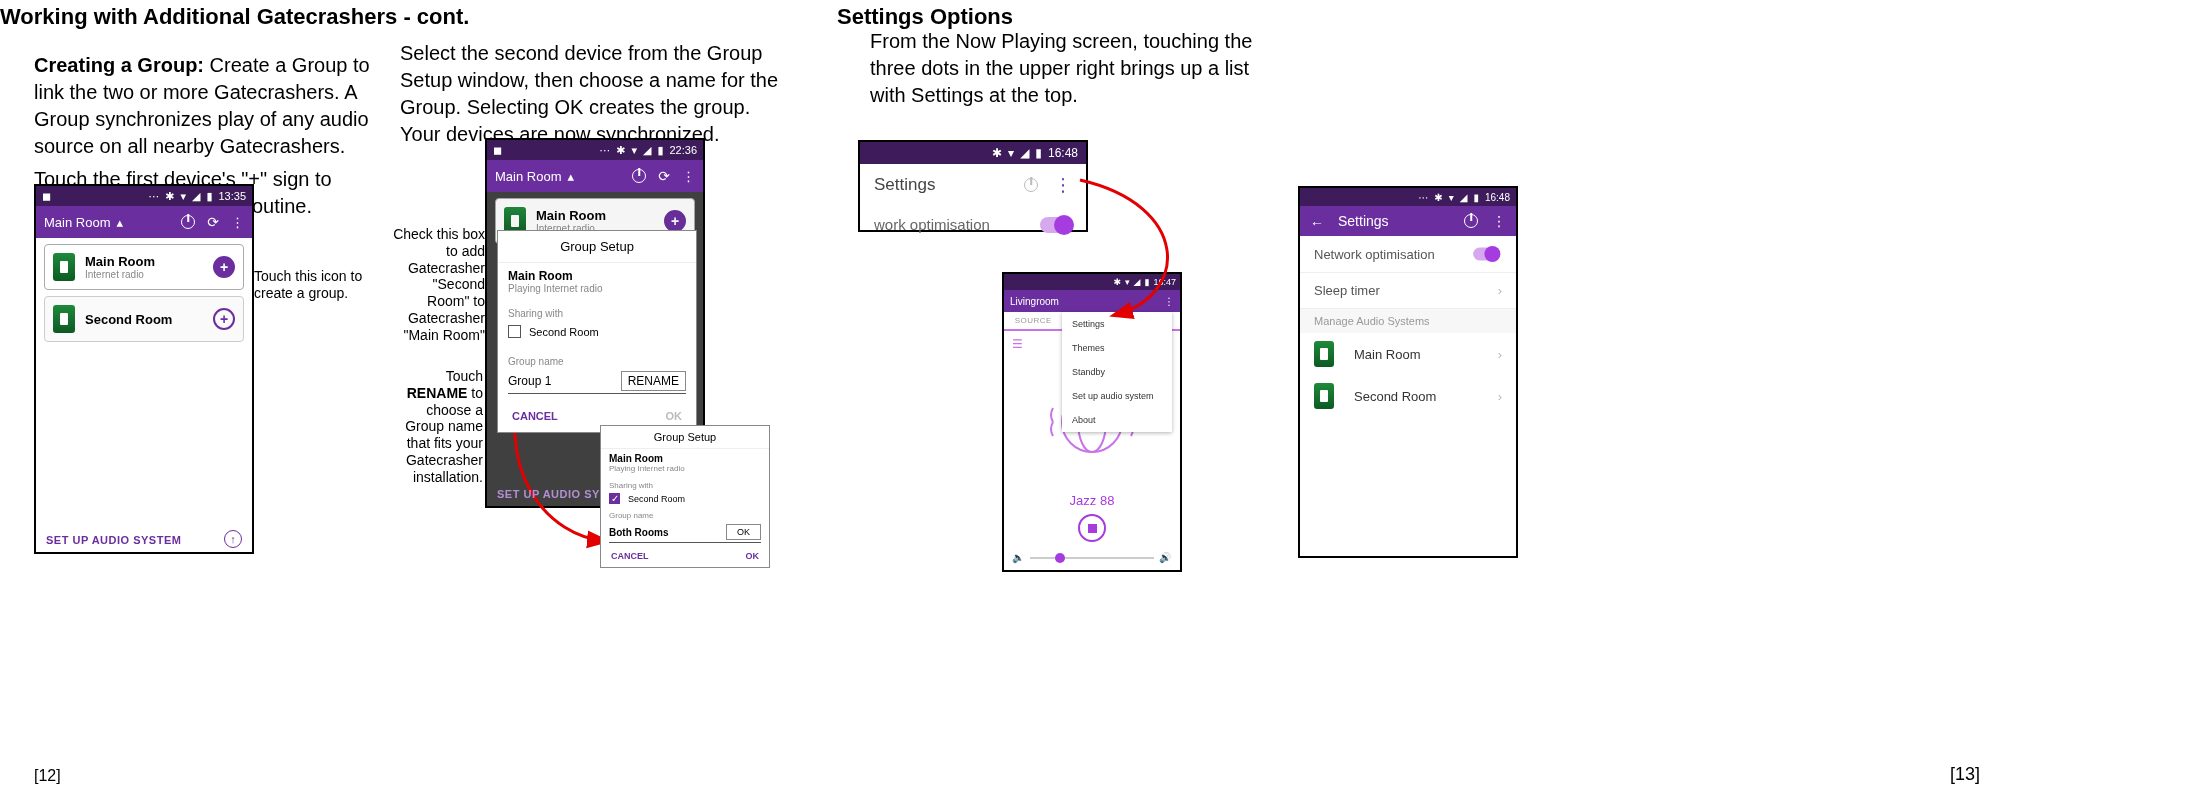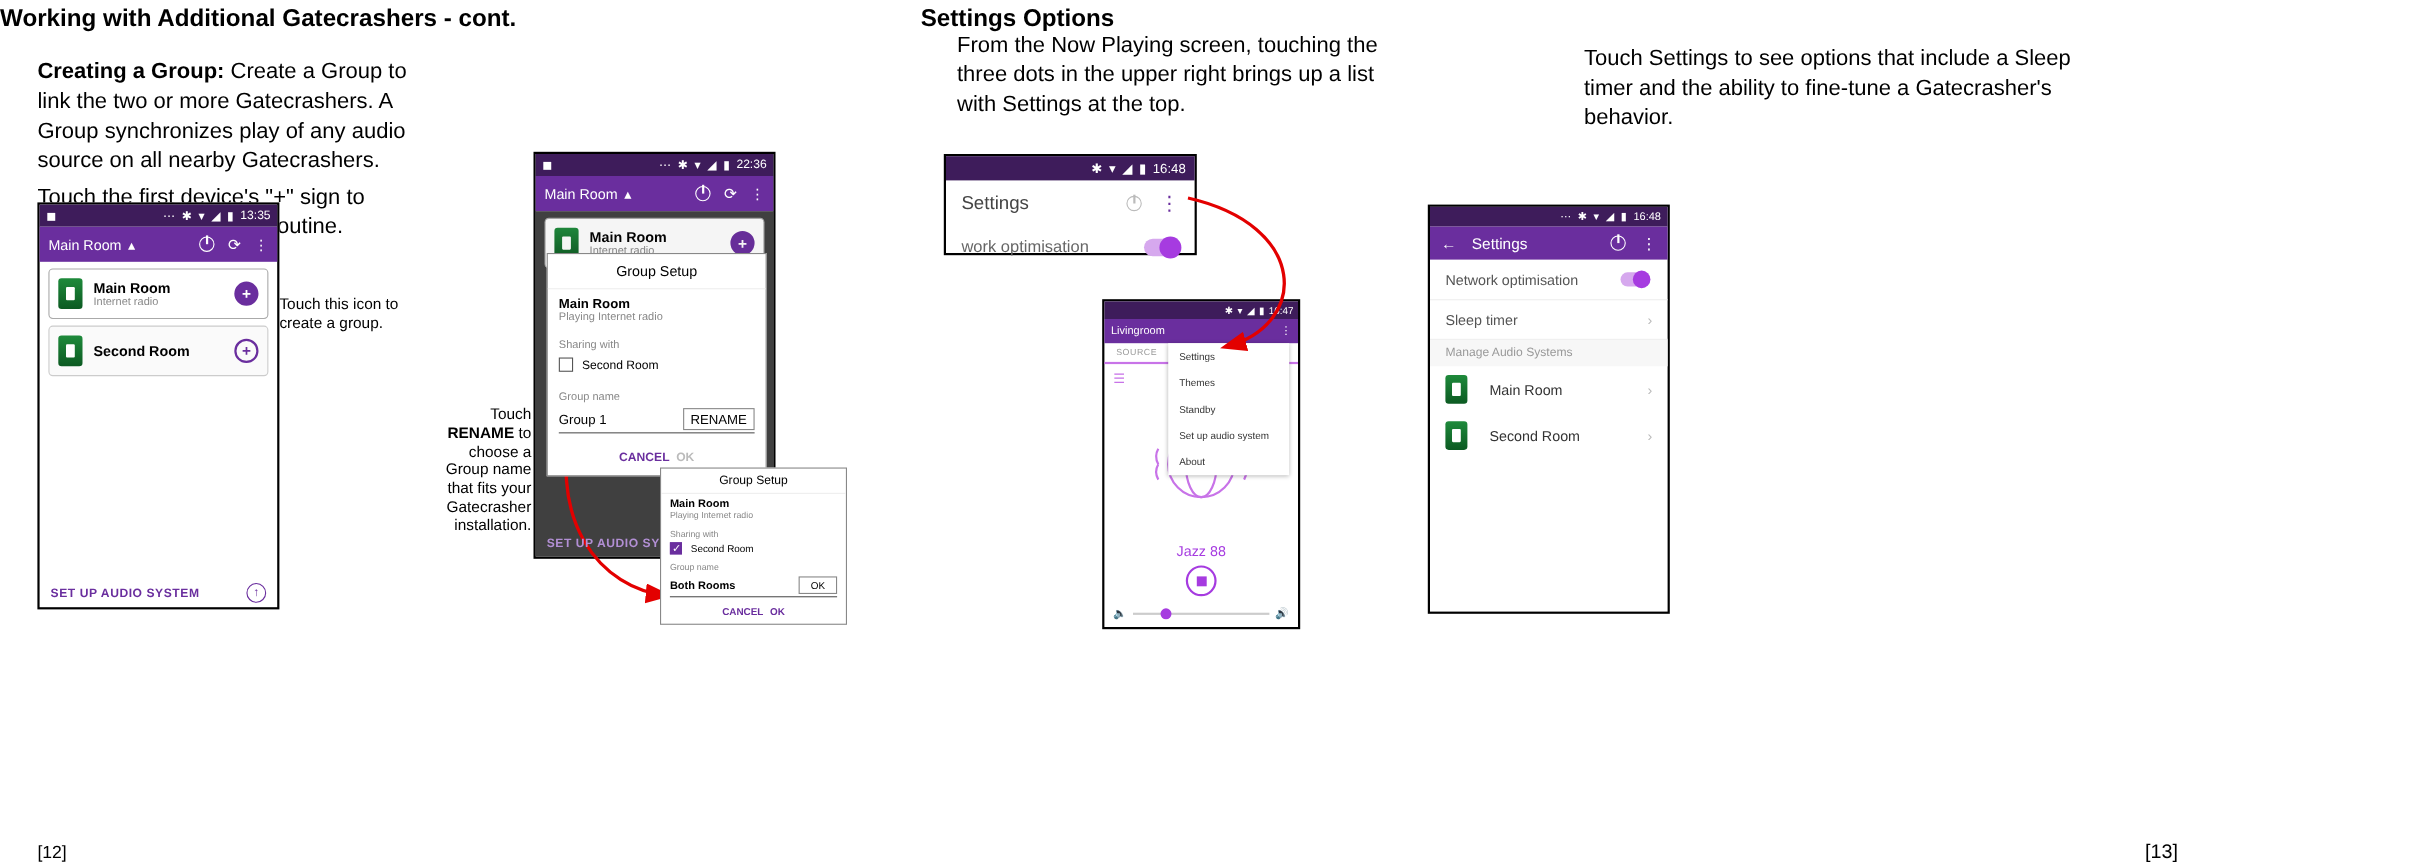--- a/index.html
+++ b/index.html
@@ -51,21 +51,21 @@
   .dialog .section{padding:6px 10px;}
   .dialog .label{font-size:10px;color:#888;margin-bottom:2px;}
   .dialog .value{font-size:12px;}
   .dialog .checkbox-row{display:flex;align-items:center;gap:8px;font-size:11px;margin:6px 0;}
   .dialog .checkbox-row .cb{width:13px;height:13px;border:1px solid #555;}
   .dialog .checkbox-row .cb.checked{background:#6a2e9e;border-color:#6a2e9e;position:relative;}
   .dialog .checkbox-row .cb.checked::after{content:"✓";color:#fff;font-size:10px;position:absolute;left:1px;top:-1px;}
   .dialog .group-input{display:flex;align-items:center;justify-content:space-between;border-bottom:1px solid #555;padding-bottom:2px;margin-top:4px;}
   .dialog .group-input span{font-size:12px;}
   .dialog .rename-btn{font-size:9px;border:1px solid #888;padding:2px 6px;}
-  .dialog .dbuttons{display:flex;justify-content:center;gap:6px;padding:10px 14px;font-size:11px;font-weight:bold;}
+  .dialog .dbuttons{display:flex;justify-content:space-between;gap:6px;padding:10px 14px;font-size:11px;font-weight:bold;}
   .dialog .dbuttons .ok-dim{color:#bbb;}
   .dialog .dbuttons .cancel{color:#6a2e9e;}
   .dialog .dbuttons .ok{color:#6a2e9e;}
 
   
   .dialog2 .group-input .ok-btn{font-size:9px;border:1px solid #888;padding:2px 10px;}
 
   
   .phone3{position:absolute;border:2px solid #000;background:#fff;}
   .phone3 .statusbar{height:22px;background:#3e1c5b;color:#fff;font-size:12px;display:flex;align-items:center;justify-content:flex-end;padding:0 8px;gap:6px;}
@@ -121,28 +121,28 @@
 <div class="page">
 
   <div class="hdr-left">Working with Additional Gatecrashers - cont.</div>
   <div class="hdr-right">Settings Options</div>
 
   <div class="col1 body-text">
     <p><span class="bold">Creating a Group: </span><span>Create a Group to link the two or more Gatecrashers. A Group synchronizes play of any audio source on all nearby Gatecrashers.</span></p>
     <p style="margin-top:6px"><span>Touch the first device's "+" sign to start the group creation routine.</span></p>
   </div>
 
+  <div class="col2 body-text">
+    <p>Select the second device from the Group Setup window, then choose a name for the Group. Selecting OK creates the group. Your devices are now synchronized.</p>
+  </div>
 
   <div class="col3 body-text">
     <p>From the Now Playing screen, touching the three dots in the upper right brings up a list with Settings at the top.</p>
   </div>
 
-  <div class="col4 body-text">
-    <p>Touch Settings to see options that include a Sleep timer and the ability to fine-tune a Gatecrasher's behavior.</p>
-  </div>
 
   <div class="phone" style="left:34px;top:184px;width:220px;height:370px;">
     <div class="statusbar">
       <span class="left-icons">
           <span>◼</span>
         </span>
       <span>⋯</span>
       <span>✱</span>
       <span>▾</span>
       <span>◢</span>
@@ -235,20 +235,21 @@
         </div>
       </div>
       <div class="dbuttons">
         <span class="cancel">CANCEL</span>
         <span class="ok-dim">OK</span>
       </div>
     </div>
     <div class="setup-link" style="z-index:1;color:#b28fd4">SET UP AUDIO SYSTEM</div>
   </div>
 
+  <div class="callout callout-check">Check this box to add Gatecrasher "Second Room" to Gatecrasher "Main Room"</div>
   <div class="callout callout-rename">
     <span>Touch </span><span class="bold">RENAME</span><span> to choose a Group name that fits your Gatecrasher installation.</span>
   </div>
 
   <div class="dialog dialog2" style="left:600px;top:425px;width:170px;z-index:3">
     <div class="dtitle" style="font-size:11px;padding:5px">Group Setup</div>
     <div class="section" style="padding:4px 8px">
       <div class="value" style="font-weight:bold;font-size:10px">Main Room</div>
       <div class="label" style="font-size:8px">Playing Internet radio</div>
     </div>

